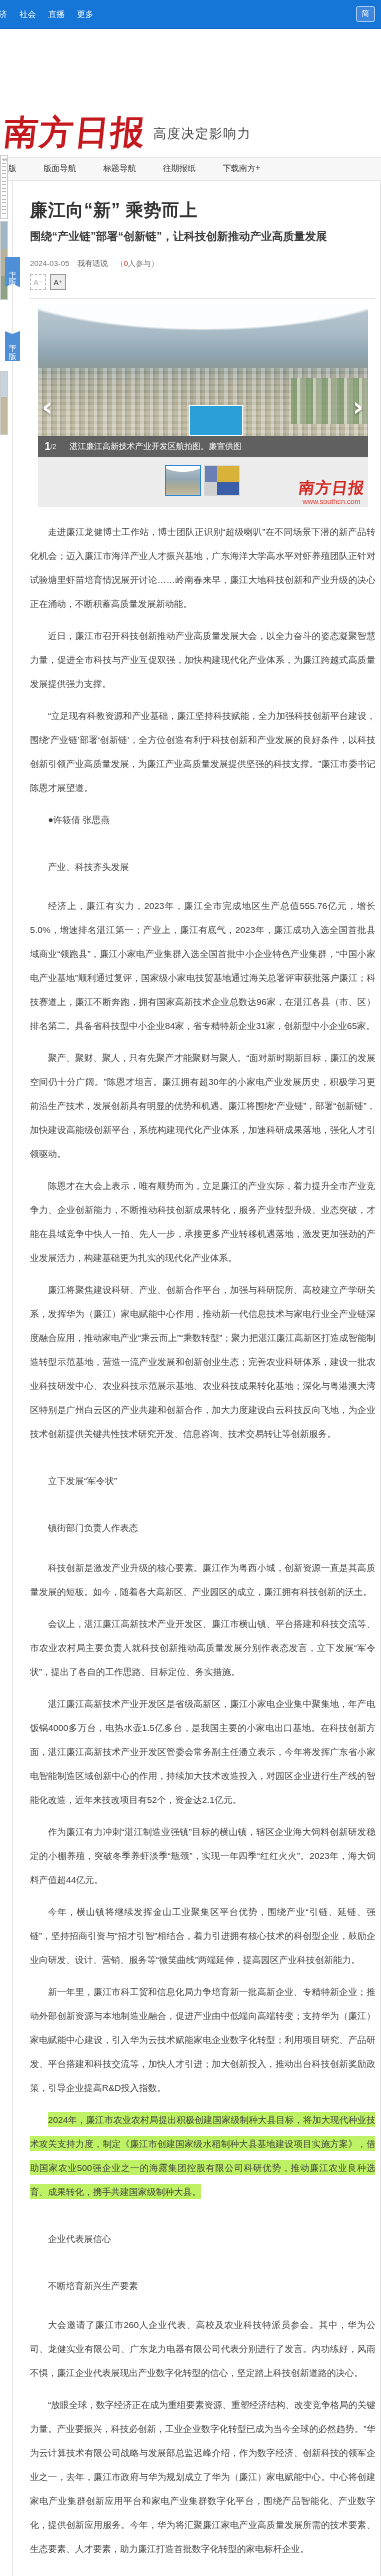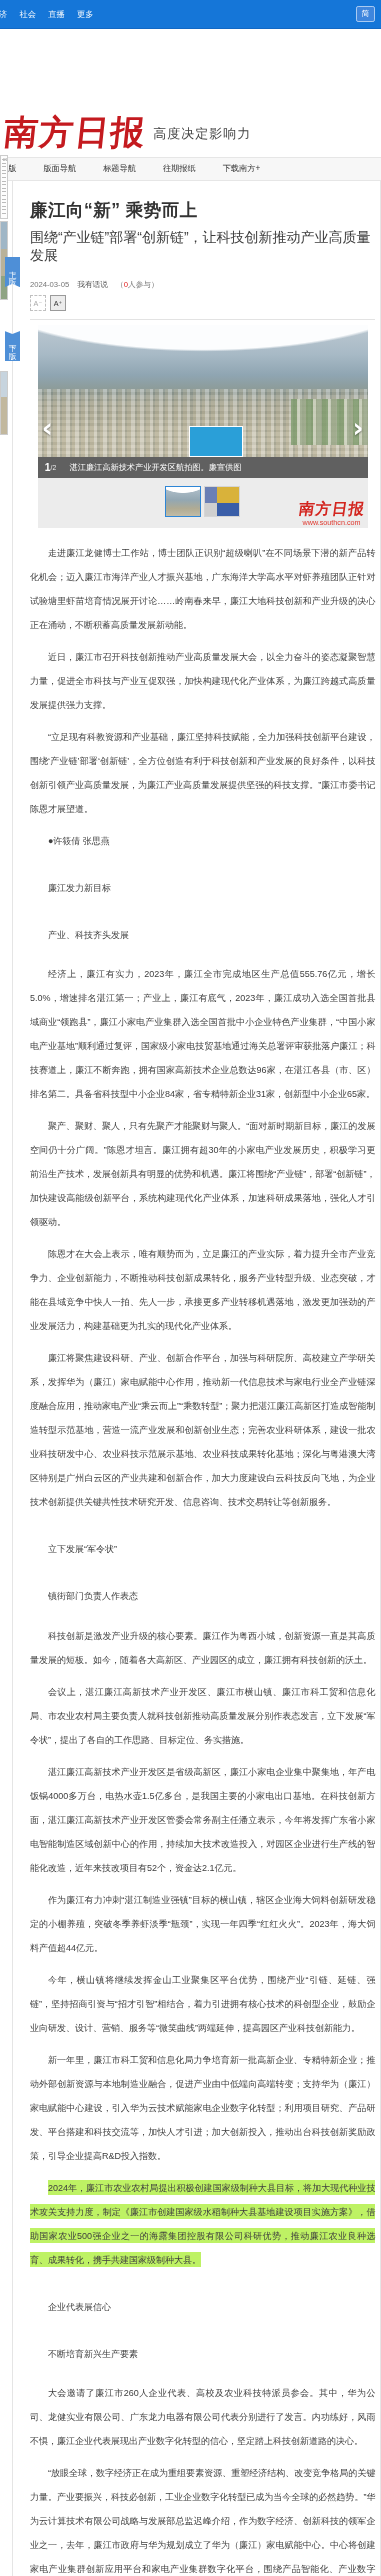--- a/index.html
+++ b/index.html
@@ -38,21 +38,21 @@
   
   .ver-tab{position:absolute;left:4.6px;width:15.5px;padding:8.2px 0 11.3px;z-index:4;
     background:#4e8fd7;color:#fff;font-size:7.7px;text-align:center;cursor:pointer;
     writing-mode:vertical-rl;text-orientation:upright;letter-spacing:3.6px;line-height:15.5px;}
   .ver-tab.prev{top:257px;clip-path:polygon(0 0,100% 0,100% 100%,50% 88%,0 100%);}
   .ver-tab.next{top:331px;clip-path:polygon(0 0,50% 10%,100% 0,100% 100%,0 100%);}
   
   .card{margin:0 0.5px 0 12.4px;border-left:0.5px solid #e5e5e5;border-right:0.5px solid #e5e5e5;
     padding:17.5px 4.1px 13.4px 16.5px;background:#fff;}
   .a-title{font-size:17.5px;font-weight:bold;color:#333;margin:0 0 7.2px;letter-spacing:0.5px;}
-  .a-sub{font-size:14px;font-weight:400;color:#3c3c3c;margin:0 0 14.4px;}
+  .a-sub{font-size:11px;font-weight:700;color:#3c3c3c;margin:0 0 14.4px;}
   .meta{font-size:7.7px;color:#777;display:flex;align-items:center;gap:8px;}
   .meta .say{color:#555;cursor:pointer;}
   .meta .cnt-num{color:#e02020;}
   .font-btns{display:flex;gap:4.1px;margin:5.2px 0 0;}
   .fbtn{width:14px;height:14px;display:flex;align-items:center;justify-content:center;
     font-size:7.2px;cursor:pointer;}
   .fbtn.minus{border:0.5px dashed #c0c0c0;color:#aaa;background:#fff;}
   .fbtn.plus{border:0.5px solid #9a9a9a;color:#333;background:#ececec;}
   .rule{border:0;border-top:0.5px solid #e3e3e3;margin:8.2px 0 5.2px;}
   
@@ -173,30 +173,29 @@
       <div class="thumb t1"></div>
       <div class="thumb t2"></div>
     </div>
   </div>
 
   <div class="body-wrap">
       <p class="b-p">走进廉江龙健博士工作站，博士团队正识别“超级喇叭”在不同场景下潜的新产品转化机会；迈入廉江市海洋产业人才振兴基地，广东海洋大学高水平对虾养殖团队正针对试验塘里虾苗培育情况展开讨论……岭南春来早，廉江大地科技创新和产业升级的决心正在涌动，不断积蓄高质量发展新动能。</p>
       <p class="b-p">近日，廉江市召开科技创新推动产业高质量发展大会，以全力奋斗的姿态凝聚智慧力量，促进全市科技与产业互促双强，加快构建现代化产业体系，为廉江跨越式高质量发展提供强力支撑。</p>
       <p class="b-p">“立足现有科教资源和产业基础，廉江坚持科技赋能，全力加强科技创新平台建设，围绕‘产业链’部署‘创新链’，全方位创造有利于科技创新和产业发展的良好条件，以科技创新引领产业高质量发展，为廉江产业高质量发展提供坚强的科技支撑。”廉江市委书记陈恩才展望道。</p>
       <p class="b-byline">●许筱倩 张思燕</p>
-      <h3 class="b-h">廉江发力新目标</h3>
       <h3 class="b-h">产业、科技齐头发展</h3>
       <p class="b-p">经济上，廉江有实力，2023年，廉江全市完成地区生产总值555.76亿元，增长5.0%，增速排名湛江第一；产业上，廉江有底气，2023年，廉江成功入选全国首批县域商业“领跑县”，廉江小家电产业集群入选全国首批中小企业特色产业集群，“中国小家电产业基地”顺利通过复评，国家级小家电技贸基地通过海关总署评审获批落户廉江；科技赛道上，廉江不断奔跑，拥有国家高新技术企业总数达96家，在湛江各县（市、区）排名第二。具备省科技型中小企业84家，省专精特新企业31家，创新型中小企业65家。</p>
       <p class="b-p">聚产、聚财、聚人，只有先聚产才能聚财与聚人。“面对新时期新目标，廉江的发展空间仍十分广阔。”陈恩才坦言。廉江拥有超30年的小家电产业发展历史，积极学习更前沿生产技术，发展创新具有明显的优势和机遇。廉江将围绕“产业链”，部署“创新链”，加快建设高能级创新平台，系统构建现代化产业体系，加速科研成果落地，强化人才引领驱动。</p>
       <p class="b-p">陈恩才在大会上表示，唯有顺势而为，立足廉江的产业实际，着力提升全市产业竞争力、企业创新能力，不断推动科技创新成果转化，服务产业转型升级、业态突破，才能在县域竞争中快人一拍、先人一步，承接更多产业转移机遇落地，激发更加强劲的产业发展活力，构建基础更为扎实的现代化产业体系。</p>
       <p class="b-p">廉江将聚焦建设科研、产业、创新合作平台，加强与科研院所、高校建立产学研关系，发挥华为（廉江）家电赋能中心作用，推动新一代信息技术与家电行业全产业链深度融合应用，推动家电产业“乘云而上”“乘数转型”；聚力把湛江廉江高新区打造成智能制造转型示范基地，营造一流产业发展和创新创业生态；完善农业科研体系，建设一批农业科技研发中心、农业科技示范展示基地、农业科技成果转化基地；深化与粤港澳大湾区特别是广州白云区的产业共建和创新合作，加大力度建设白云科技反向飞地，为企业技术创新提供关键共性技术研究开发、信息咨询、技术交易转让等创新服务。</p>
       <h3 class="b-h">立下发展“军令状”</h3>
       <h3 class="b-h">镇街部门负责人作表态</h3>
       <p class="b-p">科技创新是激发产业升级的核心要素。廉江作为粤西小城，创新资源一直是其高质量发展的短板。如今，随着各大高新区、产业园区的成立，廉江拥有科技创新的沃土。</p>
-      <p class="b-p">会议上，湛江廉江高新技术产业开发区、廉江市横山镇、廉江市科工贸和信息化局、市农业农村局主要负责人就科技创新推动高质量发展分别作表态发言，立下发展“军令状”，提出了各自的工作思路、目标定位、务实措施。</p>
+      <p class="b-p">会议上，湛江廉江高新技术产业开发区、廉江市横山镇、平台搭建和科技交流等、市农业农村局主要负责人就科技创新推动高质量发展分别作表态发言，立下发展“军令状”，提出了各自的工作思路、目标定位、务实措施。</p>
       <p class="b-p">湛江廉江高新技术产业开发区是省级高新区，廉江小家电企业集中聚集地，年产电饭锅4000多万台，电热水壶1.5亿多台，是我国主要的小家电出口基地。在科技创新方面，湛江廉江高新技术产业开发区管委会常务副主任潘立表示，今年将发挥广东省小家电智能制造区域创新中心的作用，持续加大技术改造投入，对园区企业进行生产线的智能化改造，近年来技改项目有52个，资金达2.1亿元。</p>
       <p class="b-p">作为廉江有力冲刺“湛江制造业强镇”目标的横山镇，辖区企业海大饲料创新研发稳定的小棚养殖，突破冬季养虾淡季“瓶颈”，实现一年四季“红红火火”。2023年，海大饲料产值超44亿元。</p>
       <p class="b-p">今年，横山镇将继续发挥金山工业聚集区平台优势，围绕产业“引链、延链、强链”，坚持招商引资与“招才引智”相结合，着力引进拥有核心技术的科创型企业，鼓励企业向研发、设计、营销、服务等“微笑曲线”两端延伸，提高园区产业科技创新能力。</p>
       <p class="b-p">新一年里，廉江市科工贸和信息化局力争培育新一批高新企业、专精特新企业；推动外部创新资源与本地制造业融合，促进产业由中低端向高端转变；支持华为（廉江）家电赋能中心建设，引入华为云技术赋能家电企业数字化转型；利用项目研究、产品研发、平台搭建和科技交流等，加快人才引进；加大创新投入，推动出台科技创新奖励政策，引导企业提高R&amp;D投入指数。</p>
       <p class="b-hl"><span class="hl">2024年，廉江市农业农村局提出积极创建国家级制种大县目标，将加大现代种业技术攻关支持力度，制定《廉江市创建国家级水稻制种大县基地建设项目实施方案》，借助国家农业500强企业之一的海露集团控股有限公司科研优势，推动廉江农业良种选育、成果转化，携手共建国家级制种大县。</span></p>
       <h3 class="b-h">企业代表展信心</h3>
       <h3 class="b-h">不断培育新兴生产要素</h3>
       <p class="b-p">大会邀请了廉江市260人企业代表、高校及农业科技特派员参会。其中，华为公司、龙健实业有限公司、广东龙力电器有限公司代表分别进行了发言。内功练好，风雨不惧，廉江企业代表展现出产业数字化转型的信心，坚定踏上科技创新道路的决心。</p>
       <p class="b-p">“放眼全球，数字经济正在成为重组要素资源、重塑经济结构、改变竞争格局的关键力量。产业要振兴，科技必创新，工业企业数字化转型已成为当今全球的必然趋势。”华为云计算技术有限公司战略与发展部总监迟峰介绍，作为数字经济、创新科技的领军企业之一，去年，廉江市政府与华为规划成立了华为（廉江）家电赋能中心。中心将创建家电产业集群创新应用平台和家电产业集群数字化平台，围绕产品智能化、产业数字化，提供创新应用服务。今年，华为将汇聚廉江家电产业高质量发展所需的技术要素、生态要素、人才要素，助力廉江打造首批数字化转型的家电标杆企业。</p>
     </div>

